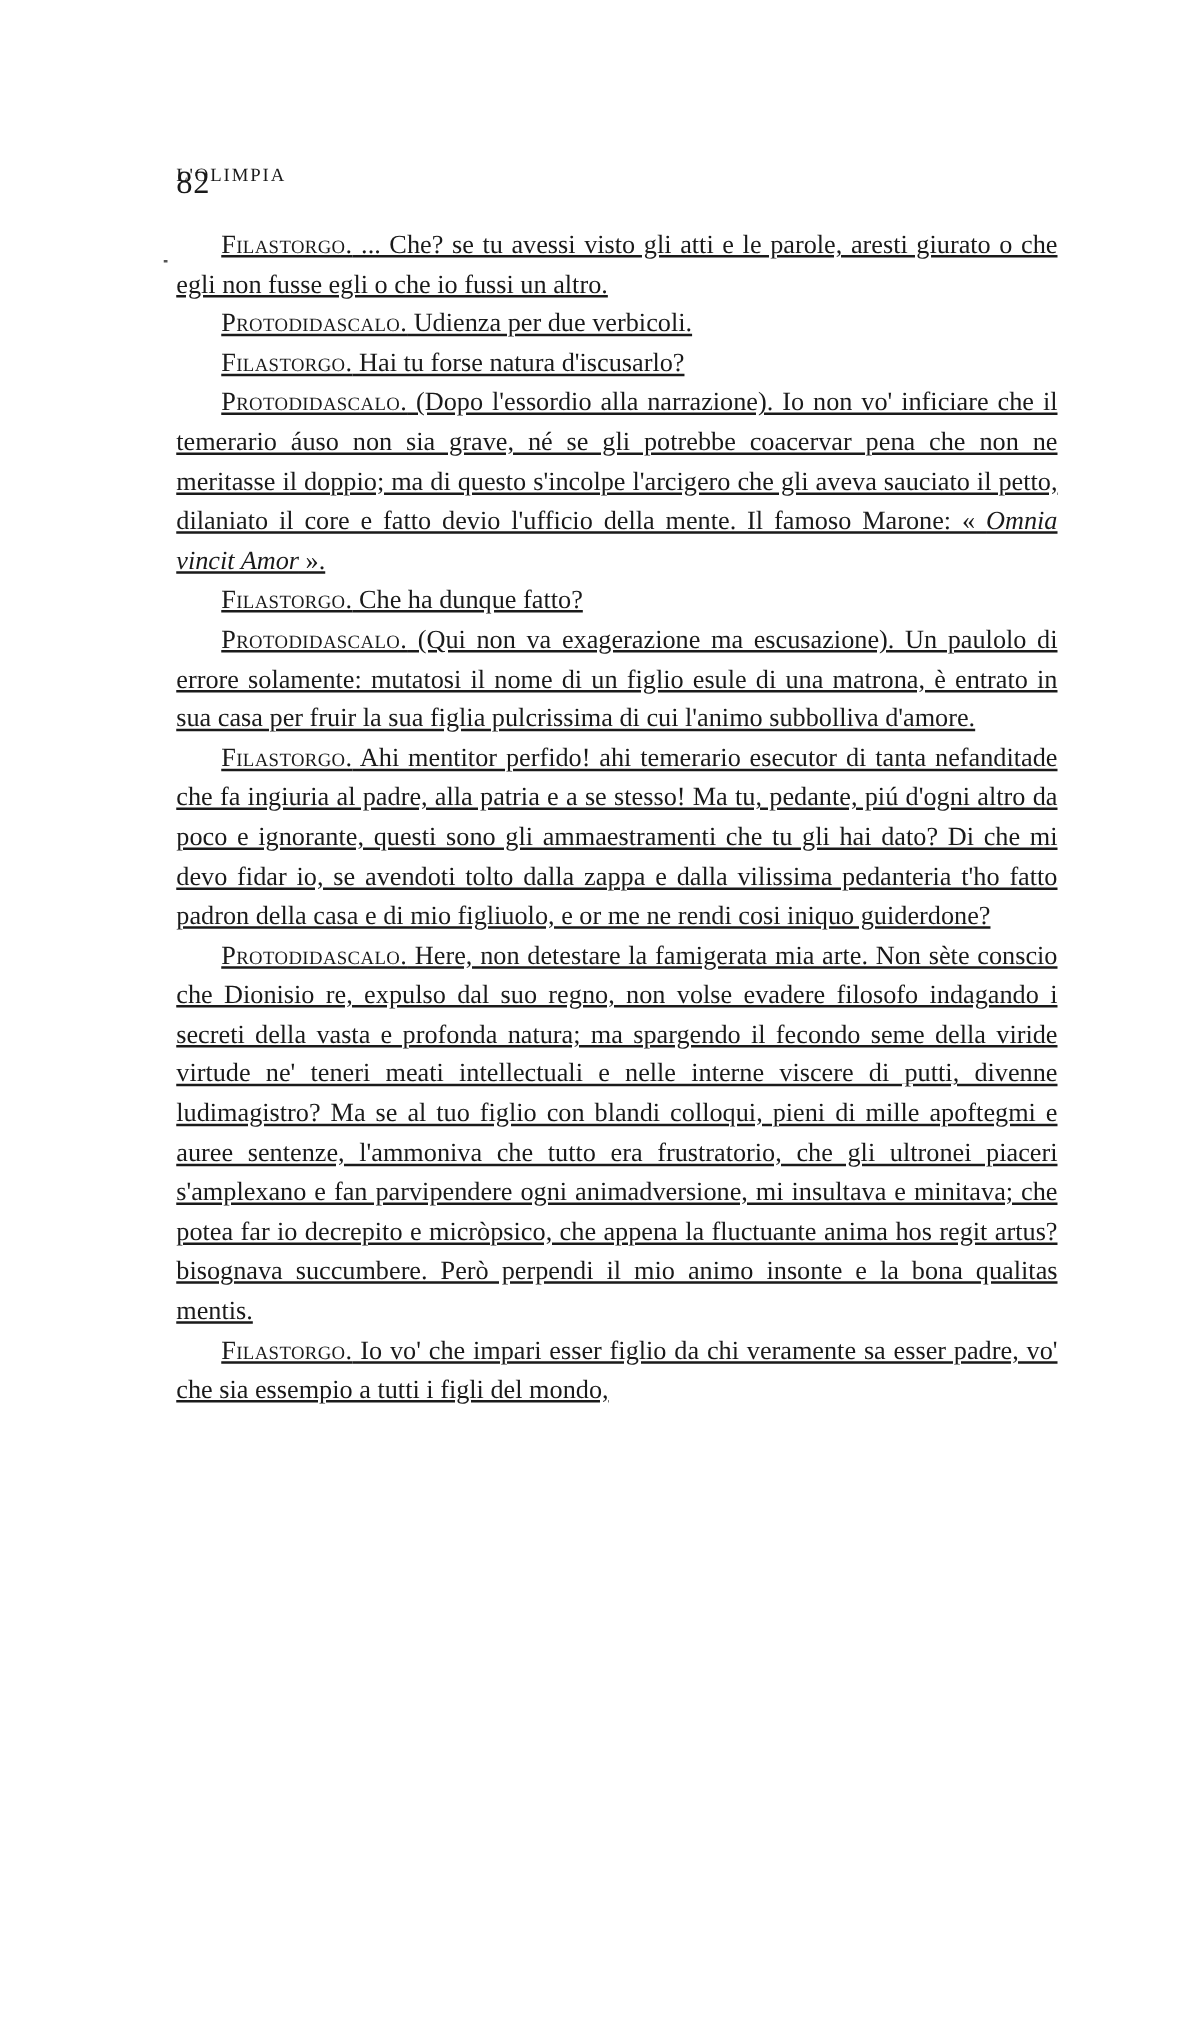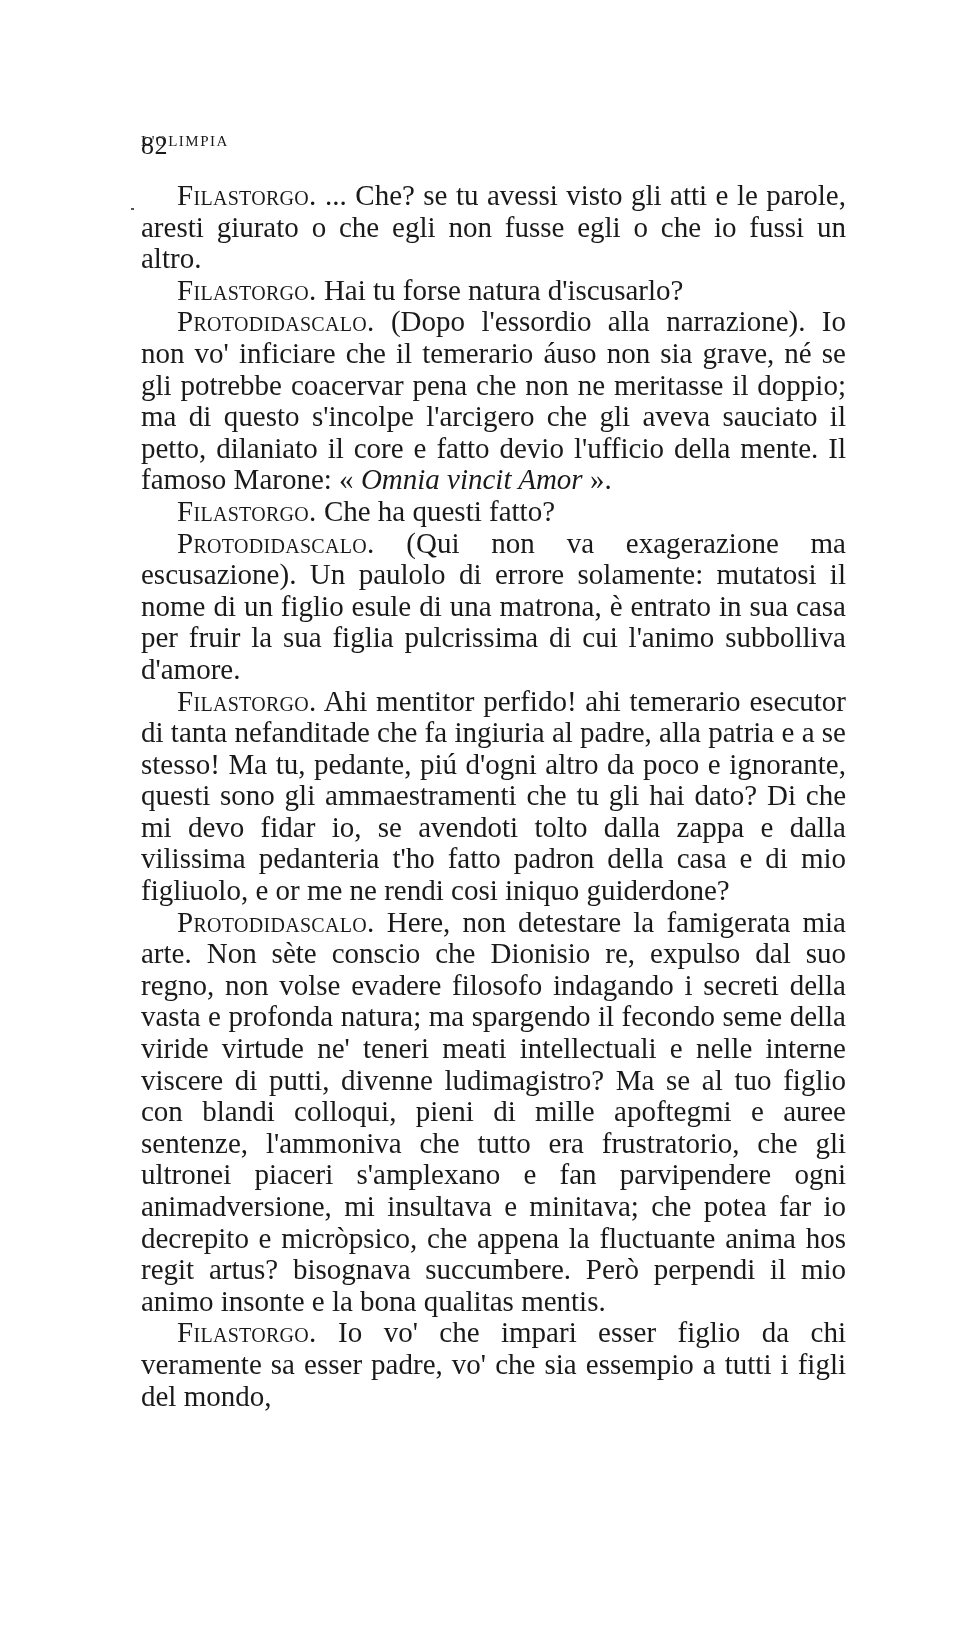--- a/index.html
+++ b/index.html
@@ -1,40 +1,41 @@
 <!DOCTYPE html>
 <html><head>
   <meta charset="utf-8">
   <style>
     html, body { margin: 0; padding: 0; background: #ffffff; }
     body { width: 955px; height: 1632px; position: relative; overflow: hidden; }
     .page { position: absolute; left: 0; top: 0; width: 955px; height: 1632px; background: #ffffff; color: #1a1a1a; font-family: "Liberation Serif", "DejaVu Serif", serif; }
     .running-head { position: absolute; top: 131px; left: 141px; width: 705px; height: 24px; }
     .page-number { position: absolute; left: 0; top: 0; font-size: 26px; letter-spacing: 0.5px; }
     .running-title { position: absolute; left: 0; right: 0; top: 2px; font-size: 15px; letter-spacing: 1.5px; }
-    .body { position: absolute; top: 180px; left: 141px; width: 705px; font-size: 29px; line-height: 31.6px; text-align: justify; }
+    .body { position: absolute; top: 180px; left: 141px; width: 705px; font-size: 21px; line-height: 31.6px; text-align: justify; text-decoration: underline; }
     .para { margin: 0; text-indent: 36px; }
     .sc { font-variant: small-caps; letter-spacing: 0.3px; }
     .it { font-style: italic; }
     .stray-mark { position: absolute; left: 131px; top: 208px; width: 3px; height: 2px; background: #555; }
   </style>
 </head>
 <body>
 
 <div class="page">
   <div class="stray-mark"></div>
 
   <div class="running-head">
     <span class="page-number">82</span>
     <div class="running-title">L'OLIMPIA</div>
   </div>
 
   <div class="body">
     <p class="para"><span class="sc">Filastorgo.</span><span> ... Che? se tu avessi visto gli atti e le parole, aresti giurato o che egli non fusse egli o che io fussi un altro.</span></p>
+    <p class="para"><span class="sc">Protodidascalo.</span><span> Udienza per due verbicoli.</span></p>
     <p class="para"><span class="sc">Filastorgo.</span><span> Hai tu forse natura d'iscusarlo?</span></p>
     <p class="para"><span class="sc">Protodidascalo.</span><span> (Dopo l'essordio alla narrazione). Io non vo' inficiare che il temerario áuso non sia grave, né se gli potrebbe coacervar pena che non ne meritasse il doppio; ma di questo s'incolpe l'arcigero che gli aveva sauciato il petto, dilaniato il core e fatto devio l'ufficio della mente. Il famoso Marone: « </span><span class="it">Omnia vincit Amor</span><span> ».</span></p>
-    <p class="para"><span class="sc">Filastorgo.</span><span> Che ha questi fatto?</span></p>
+    <p class="para"><span class="sc">Filastorgo.</span><span> Che ha dunque fatto?</span></p>
     <p class="para"><span class="sc">Protodidascalo.</span><span> (Qui non va exagerazione ma escusazione). Un paulolo di errore solamente: mutatosi il nome di un figlio esule di una matrona, è entrato in sua casa per fruir la sua figlia pulcrissima di cui l'animo subbolliva d'amore.</span></p>
     <p class="para"><span class="sc">Filastorgo.</span><span> Ahi mentitor perfido! ahi temerario esecutor di tanta nefanditade che fa ingiuria al padre, alla patria e a se stesso! Ma tu, pedante, piú d'ogni altro da poco e ignorante, questi sono gli ammaestramenti che tu gli hai dato? Di che mi devo fidar io, se avendoti tolto dalla zappa e dalla vilissima pedanteria t'ho fatto padron della casa e di mio figliuolo, e or me ne rendi cosi iniquo guiderdone?</span></p>
     <p class="para"><span class="sc">Protodidascalo.</span><span> Here, non detestare la famigerata mia arte. Non sète conscio che Dionisio re, expulso dal suo regno, non volse evadere filosofo indagando i secreti della vasta e profonda natura; ma spargendo il fecondo seme della viride virtude ne' teneri meati intellectuali e nelle interne viscere di putti, divenne ludimagistro? Ma se al tuo figlio con blandi colloqui, pieni di mille apoftegmi e auree sentenze, l'ammoniva che tutto era frustratorio, che gli ultronei piaceri s'amplexano e fan parvipendere ogni animadversione, mi insultava e minitava; che potea far io decrepito e micròpsico, che appena la fluctuante anima hos regit artus? bisognava succumbere. Però perpendi il mio animo insonte e la bona qualitas mentis.</span></p>
     <p class="para"><span class="sc">Filastorgo.</span><span> Io vo' che impari esser figlio da chi veramente sa esser padre, vo' che sia essempio a tutti i figli del mondo,</span></p>
   </div>
 </div>
 
 </body></html>

